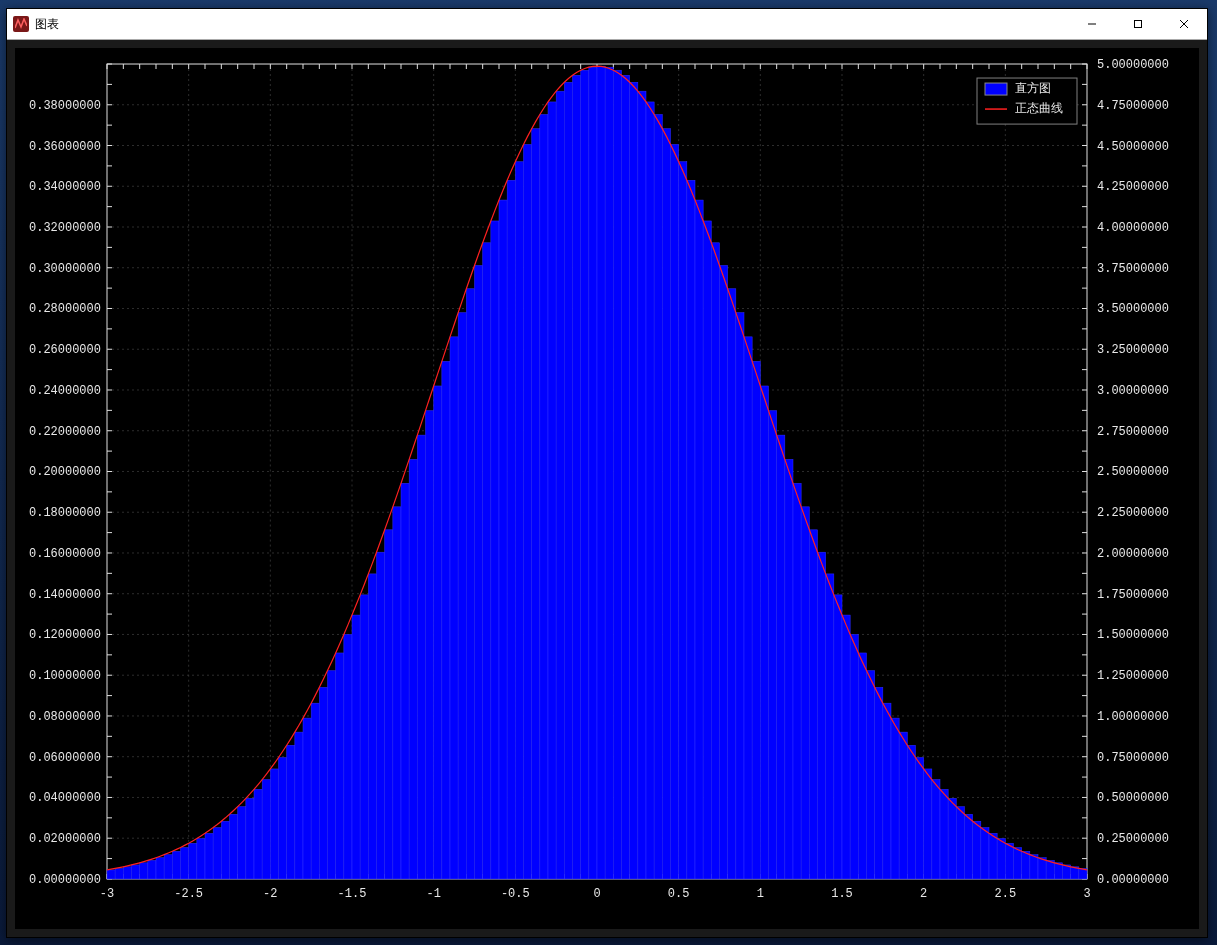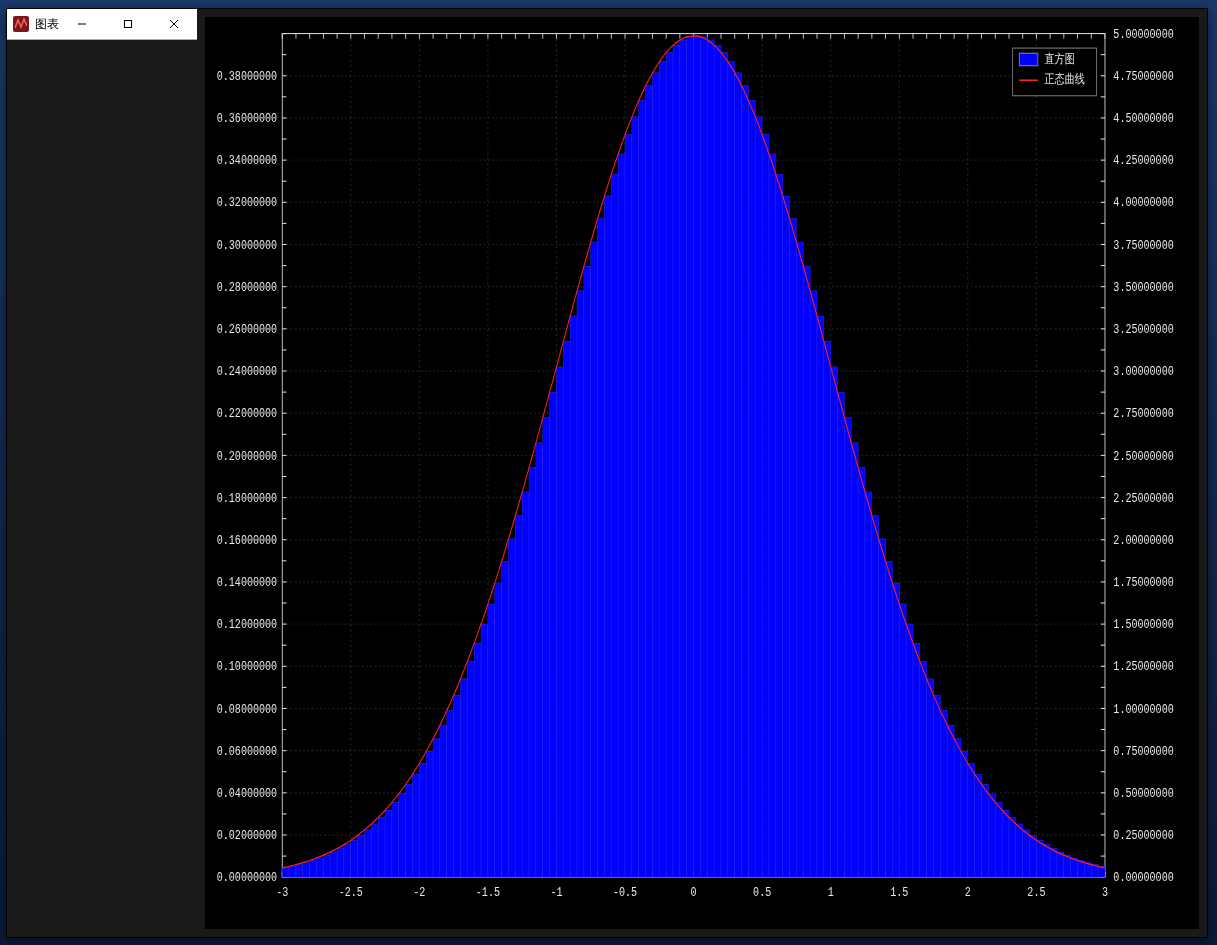--- a/index.html
+++ b/index.html
@@ -20,21 +20,21 @@
   }
   .chart-window {
     position: absolute;
     left: 6px;
     top: 8px;
     width: 1200px;
     height: 928px;
     background: #1a1a1a;
     border: 1px solid #000;
     display: flex;
-    flex-direction: row;
+    flex-direction: column;
     box-shadow: 0 2px 10px rgba(0,0,0,0.5);
   }
   .title-bar {
     height: 30px;
     background: #ffffff;
     display: flex;
     align-items: center;
     justify-content: space-between;
     padding: 0 0 0 6px;
     border-bottom: 1px solid #aaa;

